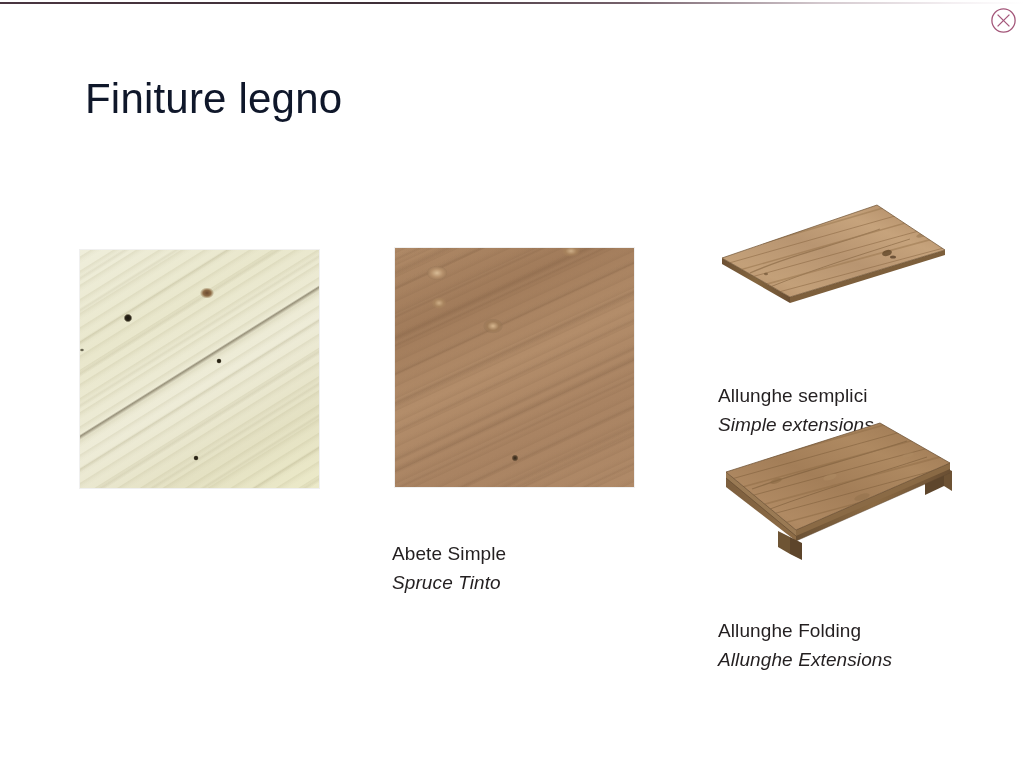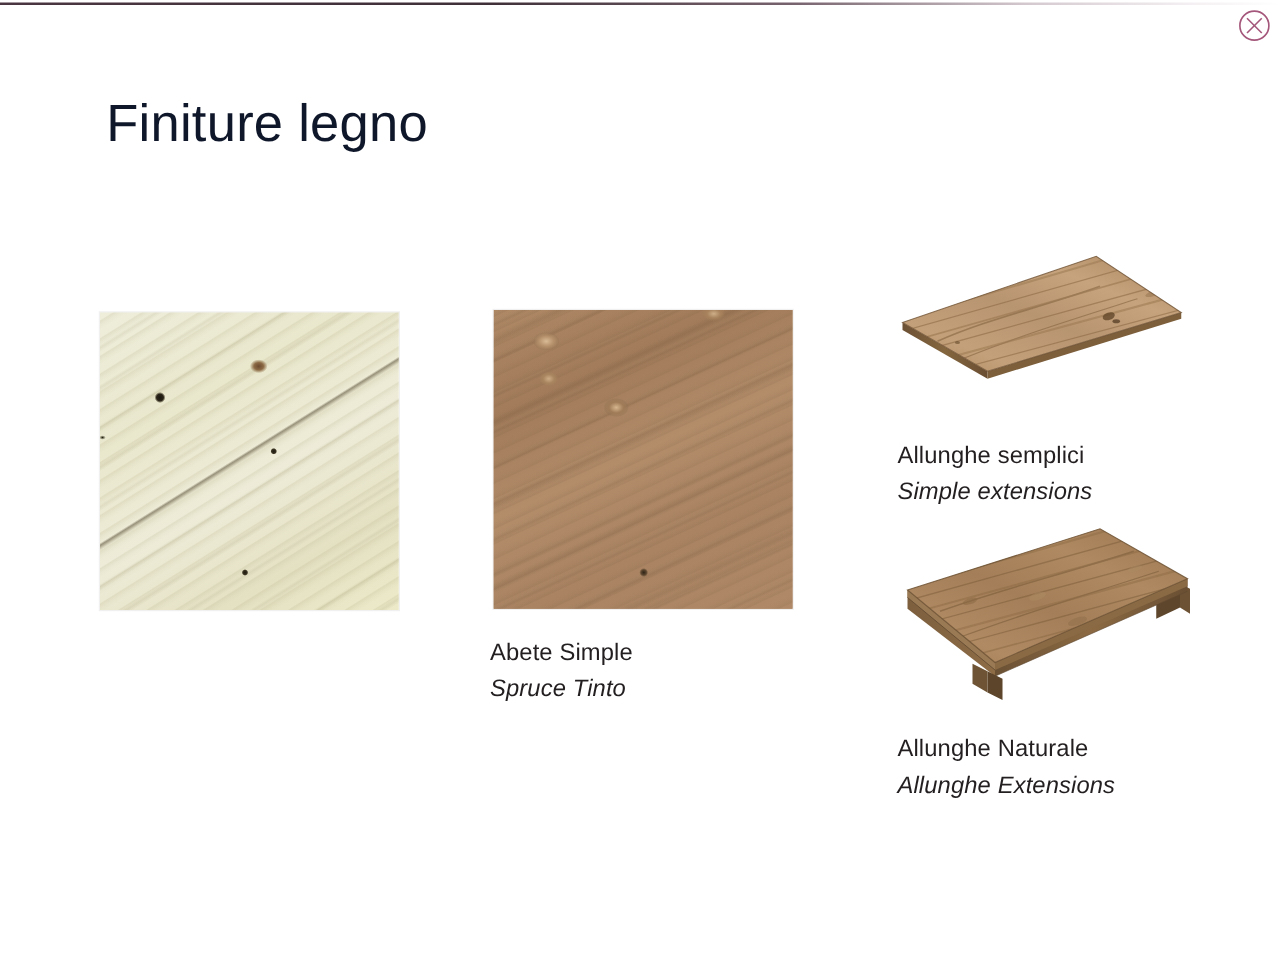--- a/index.html
+++ b/index.html
@@ -63,21 +63,21 @@
 
   
   .caption {
     position: absolute;
     font-size: 19px;
     line-height: 29px;
     color: #231f20;
     letter-spacing: .1px;
     white-space: nowrap;
   }
-  .caption .it  { display: block; }
+  .caption .it  { display: block; margin-top: 31px; }
   .caption .en  { display: block; font-style: italic; }
 
   
   .swatch {
     position: absolute;
     overflow: hidden;
     box-shadow: 0 0 0 1px rgba(0,0,0,.06);
   }
 
   
@@ -290,15 +290,15 @@
       <ellipse cx="150" cy="82" rx="8" ry="3" fill="#8a6a44" opacity=".35" transform="rotate(-18 150 82)"></ellipse>
       <ellipse cx="196" cy="40" rx="6" ry="2.2" fill="#b08b63" opacity=".4" transform="rotate(-18 196 40)"></ellipse>
     </g>
 
     <polygon points="14,57 168,8 238,48 84,115" fill="none" stroke="#6d5234" stroke-width=".9" opacity=".85"></polygon>
     <line x1="14" y1="63" x2="84" y2="121" stroke="#5f4830" stroke-width=".8" opacity=".8"></line>
     <line x1="84" y1="126" x2="238" y2="58" stroke="#5f4830" stroke-width=".8" opacity=".6"></line>
   </svg>
 </div>
 <div class="caption" style="left:718px; top:585px;">
-  <span class="it">Allunghe Naturale</span>
+  <span class="it">Allunghe Folding</span>
   <span class="en">Allunghe Extensions</span>
 </div>
 
 </body></html>

